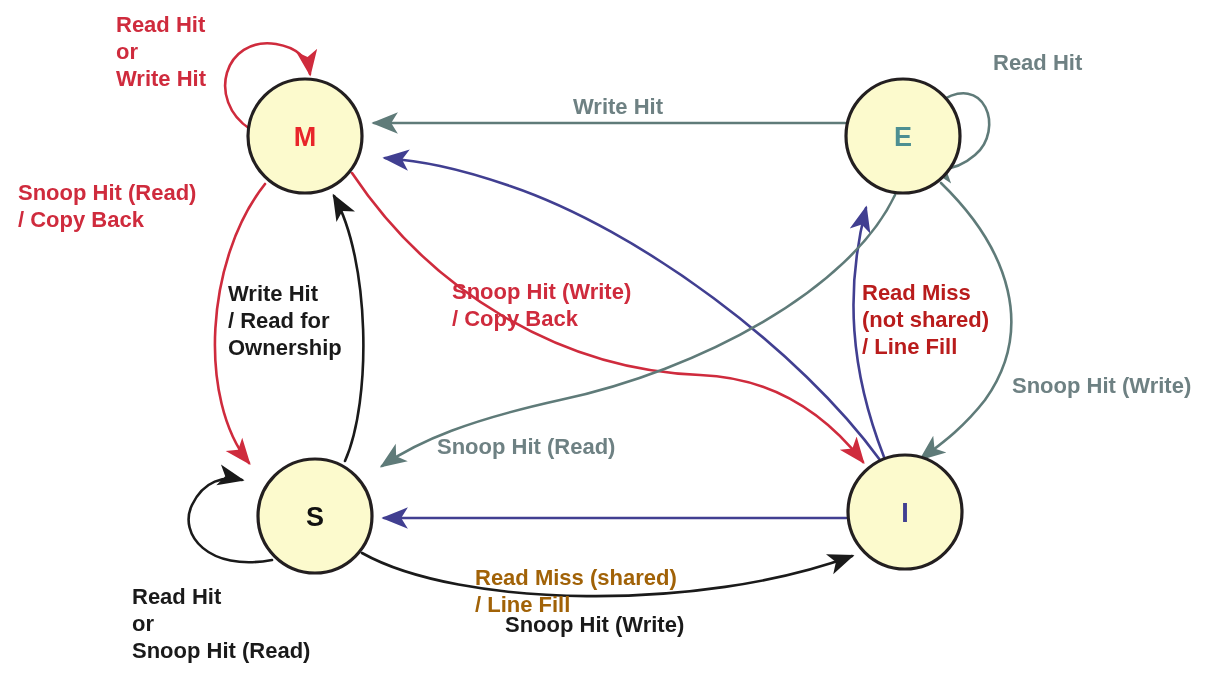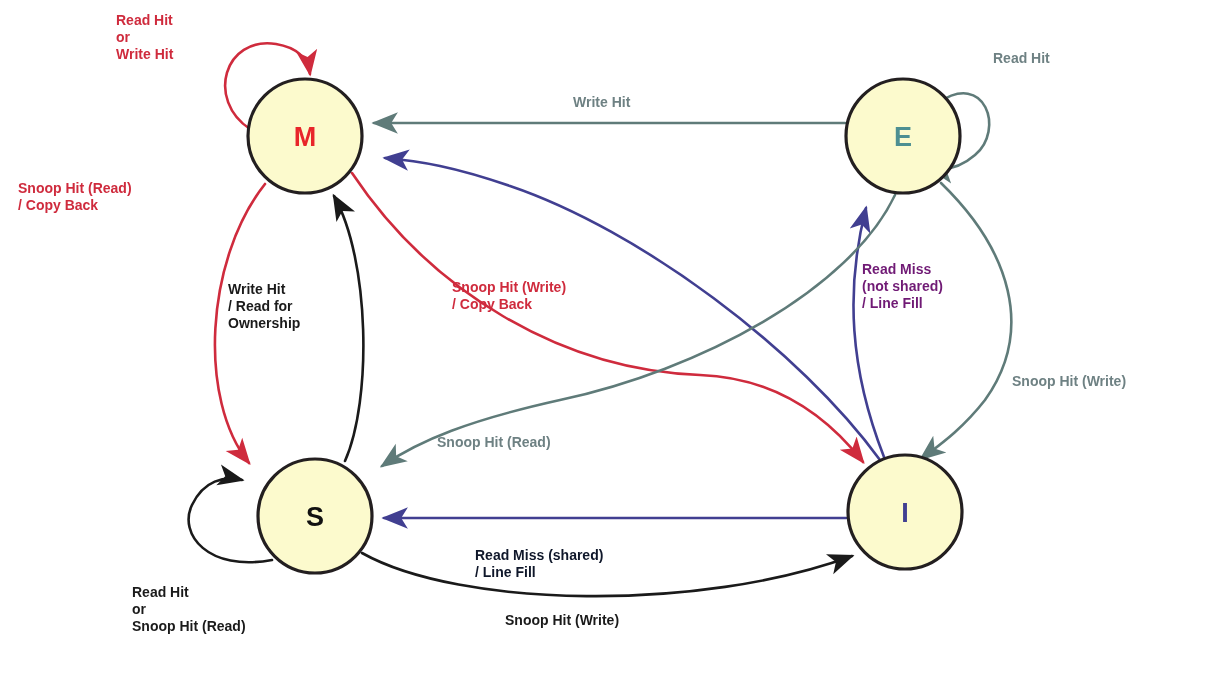--- a/index.html
+++ b/index.html
@@ -37,21 +37,21 @@
     dominant-baseline: central;
   }
   .edge {
     fill: none;
     stroke-width: 2.6;
     stroke-linecap: round;
   }
   .lbl {
     position: absolute;
     font-family: "Liberation Sans", sans-serif;
-    font-size: 14px;
+    font-size: 22px;
     font-weight: bold;
     line-height: 1.22;
     white-space: pre;
   }
 </style>
 </head>
 <body>
 
 <div id="diagram-root">
 
@@ -123,25 +123,25 @@
 Write Hit</div>
   <div class="lbl" style="left:18px;  top:180px; color:#cf2b3d;">Snoop Hit (Read)
 / Copy Back</div>
   <div class="lbl" style="left:228px; top:281px; color:#1a1a1a;">Write Hit
 / Read for
 Ownership</div>
   <div class="lbl" style="left:452px; top:279px; color:#cf2b3d;">Snoop Hit (Write)
 / Copy Back</div>
   <div class="lbl" style="left:573px; top:94px;  color:#6e8183;">Write Hit</div>
   <div class="lbl" style="left:993px; top:50px;  color:#6e8183;">Read Hit</div>
-  <div class="lbl" style="left:862px; top:261px; color:#701a75;">Read Miss
+  <div class="lbl" style="left:862px; top:280px; color:#b91c1c;">Read Miss
 (not shared)
 / Line Fill</div>
   <div class="lbl" style="left:1012px;top:373px; color:#6e8183;">Snoop Hit (Write)</div>
   <div class="lbl" style="left:437px; top:434px; color:#6e8183;">Snoop Hit (Read)</div>
-  <div class="lbl" style="left:475px; top:547px; color:#0f172a;">Read Miss (shared)
+  <div class="lbl" style="left:475px; top:565px; color:#a16207;">Read Miss (shared)
 / Line Fill</div>
   <div class="lbl" style="left:505px; top:612px; color:#1a1a1a;">Snoop Hit (Write)</div>
   <div class="lbl" style="left:132px; top:584px; color:#1a1a1a;">Read Hit
 or
 Snoop Hit (Read)</div>
 
 </div>
 
 </body></html>

